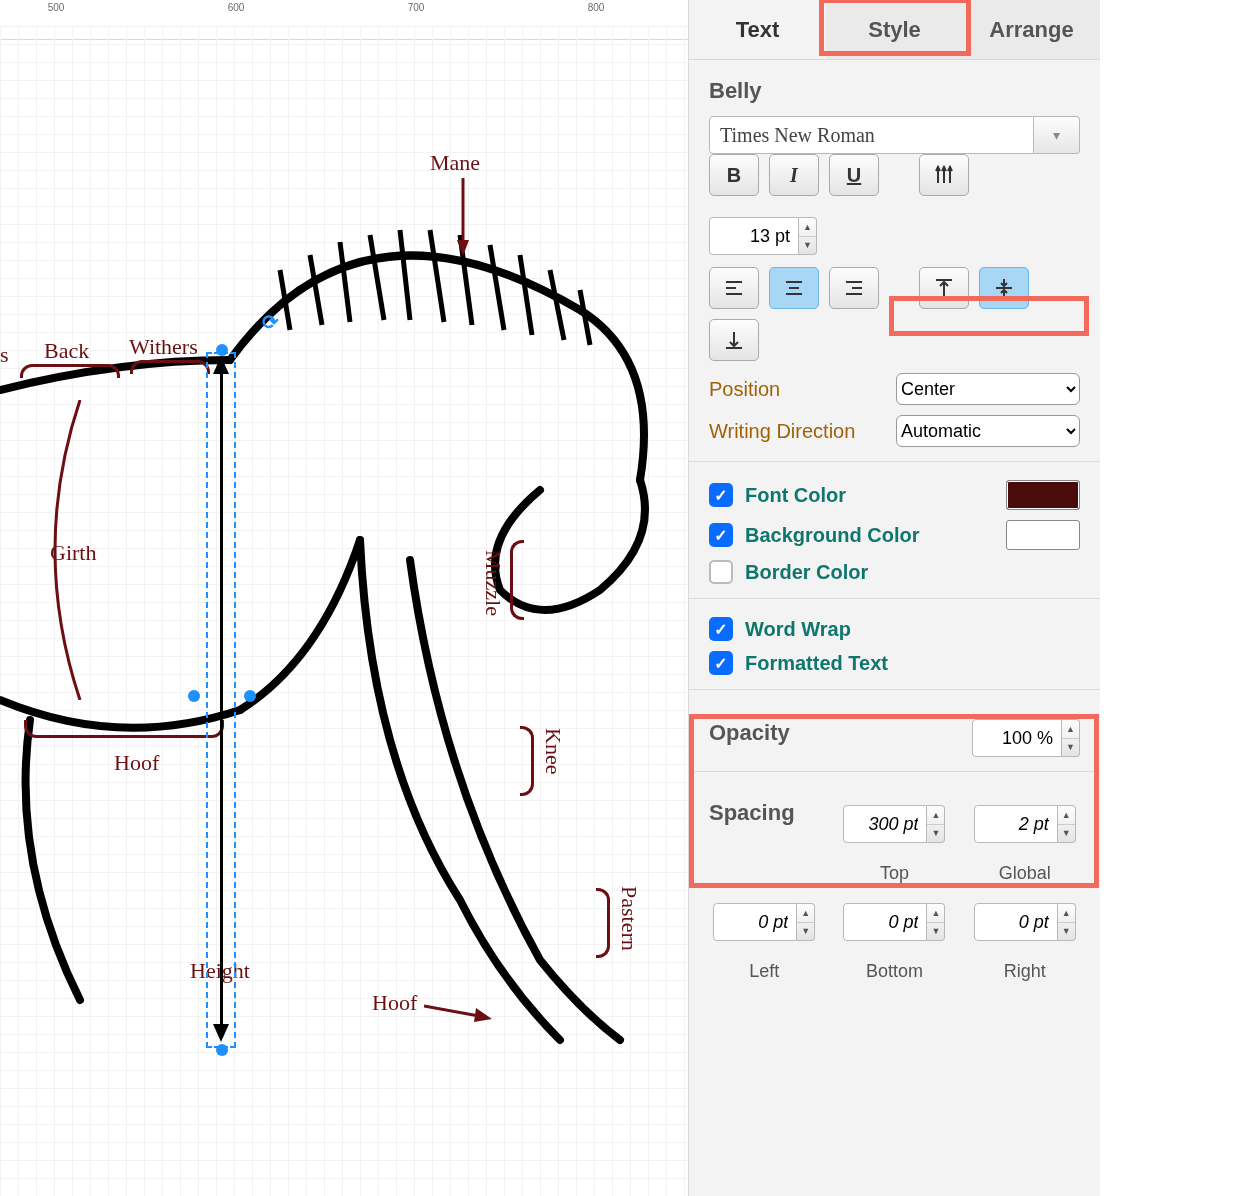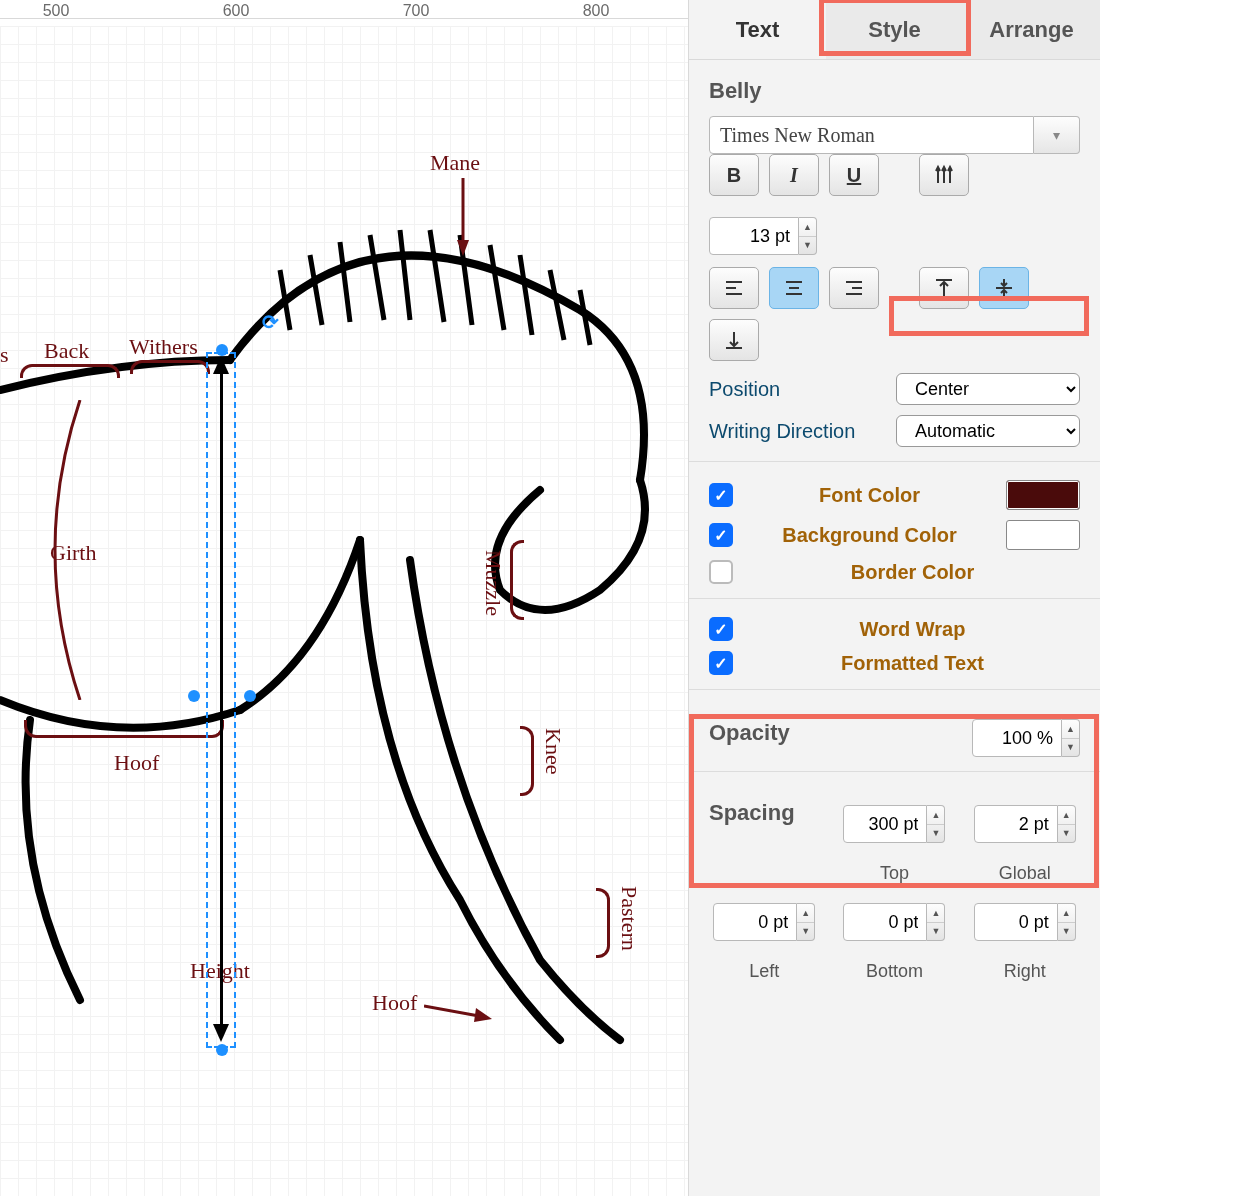--- a/index.html
+++ b/index.html
@@ -19,24 +19,24 @@
   .canvas-wrap {
     position: absolute;
     left: 0; top: 0;
     width: 688px;
     height: 1196px;
     background: #fff;
     overflow: hidden;
   }
   .ruler-horz {
     position: absolute;
-    left: 0; top: 0; width: 688px; height: 19px;
+    left: 0; top: 0; width: 688px; height: 40px;
     background: #fff;
     border-bottom: 1px solid #d9d9d9;
-    font-size: 16px;
+    font-size: 10px;
     color: #6a6a6a;
   }
   .ruler-horz .tick {
     position: absolute;
     top: 2px;
     transform: translateX(-50%);
   }
   .grid {
     position: absolute;
     left: 0; top: 26px; right: 0; bottom: 0;
@@ -226,29 +226,29 @@
   .num-field .spin div:first-child { border-bottom:1px solid #ccc; }
 
   .label-row {
     display: flex;
     align-items: center;
     margin-bottom: 10px;
   }
   .label-row label {
     flex: 1;
     font-size: 20px;
-    color: #0c4a6e;
+    color: #a16207;
   }
   select.drop {
     width: 184px;
     height: 32px;
     border: 1px solid #999;
     border-radius: 6px;
     font-size: 18px;
-    padding: 0 14px;
+    padding: 0 0;
     background: #fff;
   }
 
   .check-row {
     display: flex;
     align-items: center;
     gap: 12px;
     margin-bottom: 10px;
   }
   .check {
@@ -259,44 +259,43 @@
     justify-content: center;
     color: #fff;
     font-size: 16px;
     font-weight: 700;
   }
   .check.on { background: #0a6cff; }
   .check.off { background: #fff; border: 2px solid #bbb; }
   .check-row span {
     font-size: 20px;
     font-weight: 600;
-    color: #a16207;
+    color: #0f766e;
     flex: 1;
-    text-align: center;
   }
   .swatch {
     width: 74px; height: 30px;
     border: 1px solid #888;
     border-radius: 3px;
     box-shadow: inset 0 0 0 1px #fff;
   }
 
   .spacing-grid {
     display: grid;
     grid-template-columns: 1fr 1fr 1fr;
     gap: 8px 20px;
   }
   .spacing-cell { text-align: center; }
   .spacing-cell .lab {
     font-size: 18px;
     color: #555;
     margin-top: 20px;
   }
   .spacing-cell .num-field { justify-content: center; }
-  .spacing-cell .num-field input { width: 84px; }
+  .spacing-cell .num-field input { width: 84px; font-style: italic; }
 
   .opacity-row {
     display: flex;
     align-items: center;
     padding: 18px 20px 14px;
     border-bottom: 1px solid #dcdcdc;
   }
   .opacity-row .section-title { margin: 0; flex: 1; }
 
   .spacing-section {

